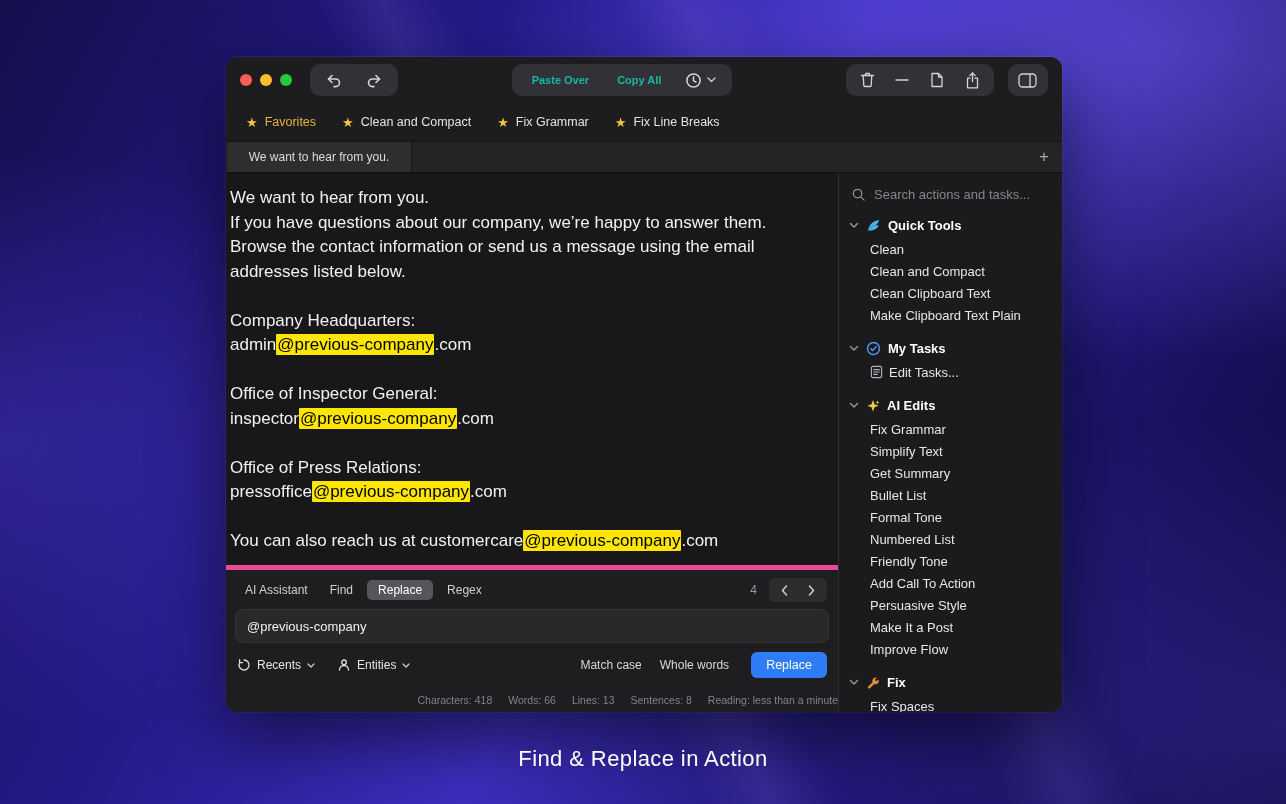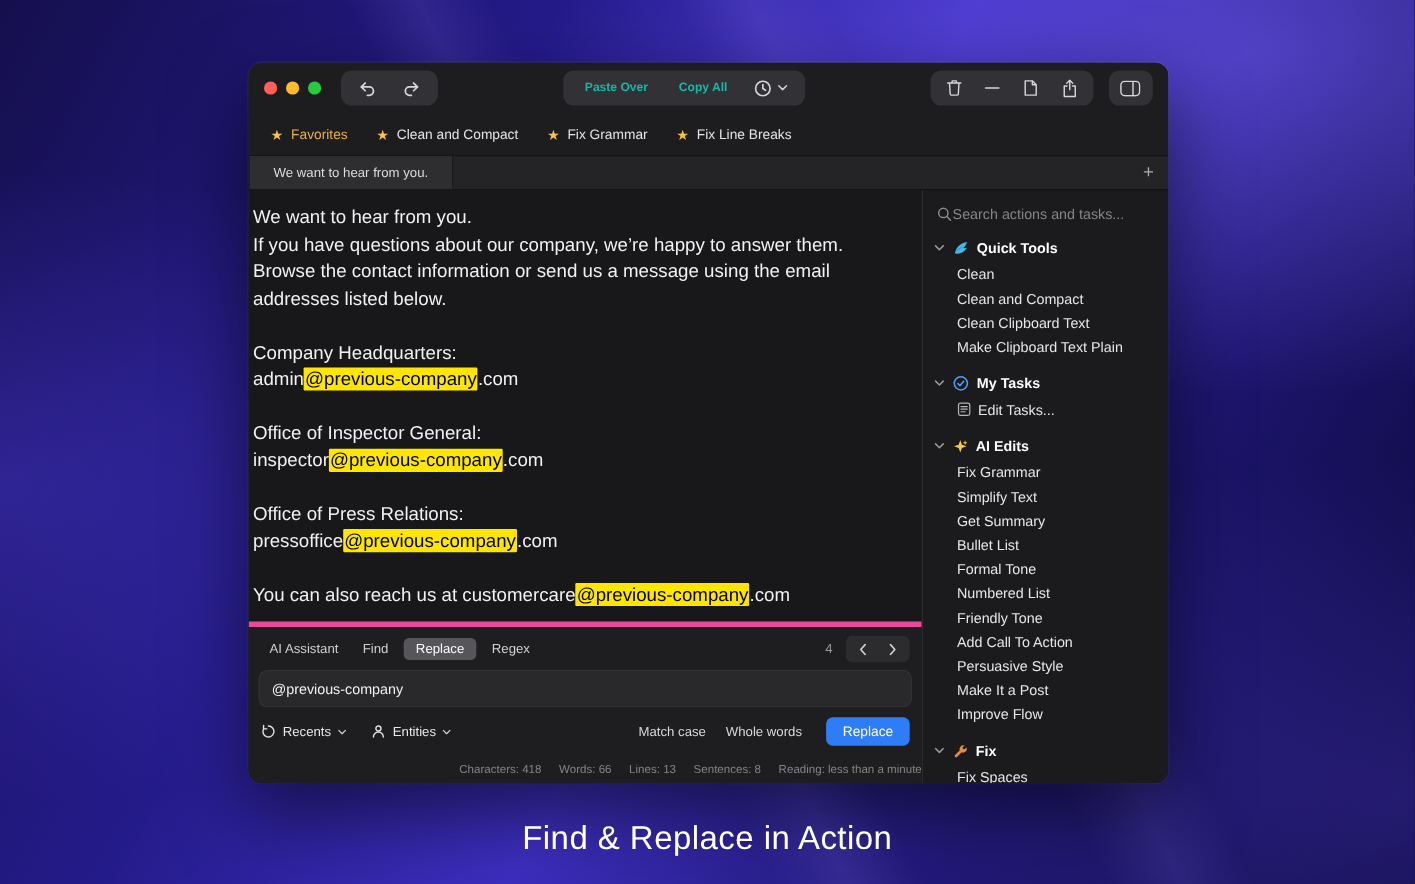--- a/index.html
+++ b/index.html
@@ -80,32 +80,32 @@
   .fr-spacer{flex:1;}
   .flag-btn{color:#d8d8da;margin-left:0;}
   .fr-row3 .flag-btn + .flag-btn{margin-left:-4px;}
   .replace-btn{background:var(--accent-blue,#2e7cf6);color:#fff;border-radius:6px;padding:6px 15px;font-size:12.5px;font-weight:500;}
 
   
   .status-bar{flex:none;height:25px;display:flex;align-items:center;justify-content:flex-end;gap:16px;font-size:10.5px;color:#83838a;background:#1e1e20;}
 
   
   .sidebar{width:224px;flex:none;border-left:1px solid #2e2e30;background:#1b1b1d;display:flex;flex-direction:column;overflow:hidden;}
-  .sidebar-search{display:flex;align-items:flex-end;padding:14px 12px 9px;flex:none;}
+  .sidebar-search{display:flex;align-items:flex-end;gap:8px;padding:14px 12px 9px;flex:none;}
   .sidebar-search input{background:transparent;border:none;color:#e0e0e2;font-size:13px;width:100%;}
   .sidebar-search input::placeholder{color:#85858a;}
   .sidebar-sections{flex:1;overflow:hidden;padding-top:2px;}
   .sec-head{display:flex;align-items:center;gap:7px;padding:5px 10px;}
   .sec-head + .sec-head, .sec-item + .sec-head{margin-top:10px;}
   .sec-title{font-size:13px;font-weight:700;color:#ffffff;}
   .sec-item{display:flex;align-items:center;gap:6px;padding:3.5px 10px 3.5px 31px;font-size:13px;color:#e6e6e8;line-height:15px;}
   .icn{display:inline-flex;align-items:center;justify-content:center;}
 
   
-  .caption{position:absolute;left:0;right:0;top:746px;text-align:center;color:#ffffff;font-size:30px;font-weight:400;letter-spacing:.4px;}
+  .caption{position:absolute;left:0;right:0;top:746px;text-align:center;color:#ffffff;font-size:22px;font-weight:400;letter-spacing:.4px;}
 </style>
 </head>
 <body>
 
 <div class="bg-rays"></div>
 
 <div class="window">
 
   <div class="titlebar">
     <div class="traffic">

